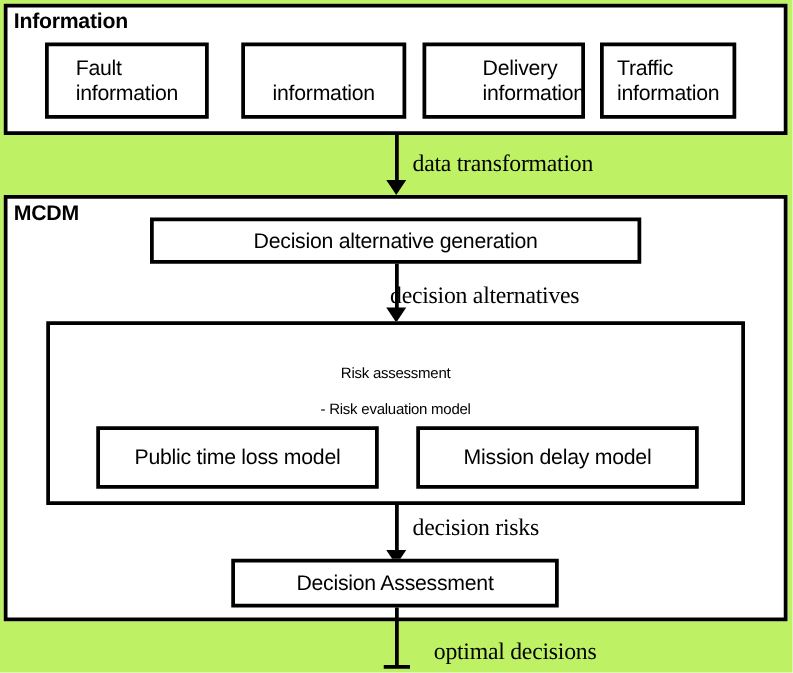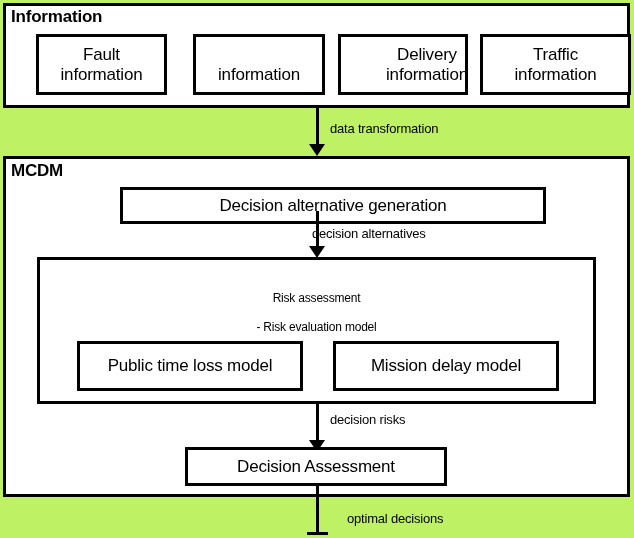--- a/index.html
+++ b/index.html
@@ -29,21 +29,20 @@
     background: #fff;
   }
   .node {
     position: absolute;
     box-sizing: border-box;
     border: 3px solid #000;
     background: #fff;
     display: flex;
     align-items: center;
     justify-content: center;
-    text-align: center;
     line-height: 1.12;
     font-size: 17px;
     letter-spacing: -0.2px;
   }
   .node.two-line { line-height: 1.14; }
 
   .group-label {
     position: absolute;
     font-weight: bold;
     font-size: 17px;
@@ -74,23 +73,24 @@
     border-right: 8px solid transparent;
     border-top: 12px solid #000;
   }
   .arrow-bar {
     position: absolute;
     height: 3px;
     background: #000;
   }
   .conn-label {
     position: absolute;
-    font-size: 13px;
+    font-size: 19px;
     letter-spacing: -0.2px;
     white-space: nowrap;
+    font-family: Liberation Serif, serif;
   }
 </style>
 </head>
 <body>
 
 <div id="canvas">
 
   <div class="frame" style="left:3px; top:3px; width:627px; height:105px;"></div>
   <div class="group-label" style="left:11px; top:7px;">Information</div>
 
@@ -108,35 +108,35 @@
     </span>
   </div>
 
   <div class="node two-line" style="left:338px; top:34px; width:130px; height:61px;padding-left:48px;">
     <span>
       <span>Delivery</span><br>
       <span>information</span>
     </span>
   </div>
 
-  <div class="node two-line" style="left:480px; top:34px; width:151px; height:61px;">
+  <div class="node two-line" style="left:480px; top:34px; width:109px; height:61px;">
     <span>
       <span>Traffic</span><br>
       <span>information</span>
     </span>
   </div>
 
   <div class="conn-line" style="left:316px; top:108px; height:38px;"></div>
   <div class="arrow-head" style="left:309px; top:144px;"></div>
   <div class="conn-label" style="left:330px; top:121px;">data transformation</div>
 
   <div class="frame" style="left:3px; top:156px; width:627px; height:341px;"></div>
   <div class="group-label" style="left:11px; top:161px;">MCDM</div>
 
-  <div class="node" style="left:120px; top:174px; width:426px; height:37px;margin-top:13px;">
+  <div class="node" style="left:120px; top:174px; width:393px; height:37px;">
     <span>Decision alternative generation</span>
   </div>
 
   <div class="conn-line" style="left:316px; top:211px; height:37px;"></div>
   <div class="arrow-head" style="left:309px; top:246px;"></div>
   <div class="conn-label" style="left:312px; top:226px;">decision alternatives</div>
 
   <div class="frame" style="left:37px; top:257px; width:559px; height:147px;"></div>
   <div class="stack-title" style="left:37px; top:276px; width:559px;">
     <span>Risk assessment</span><br>

